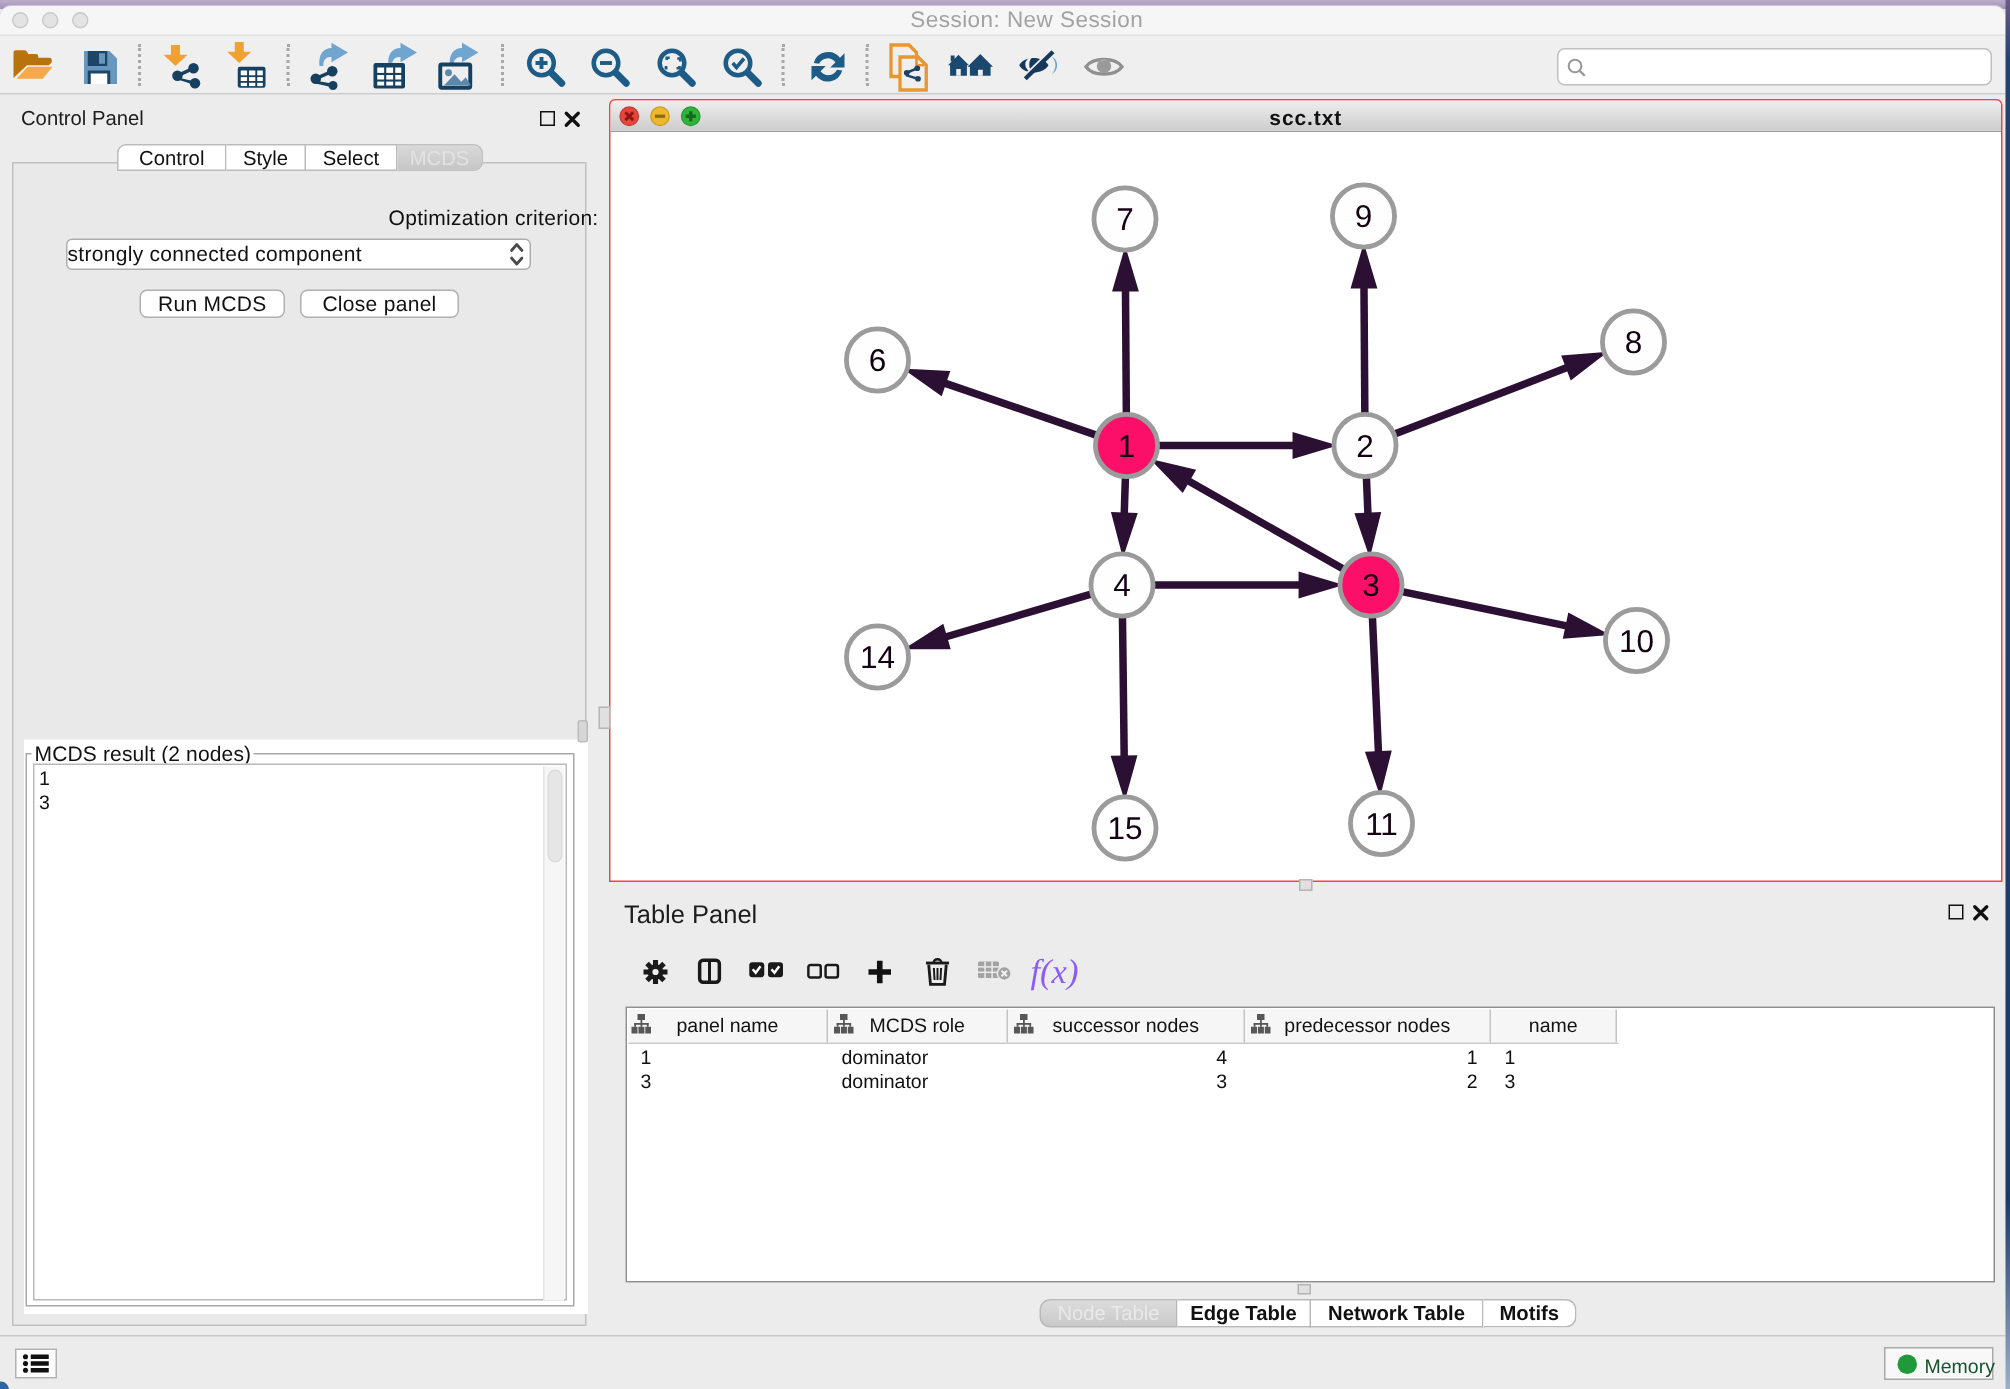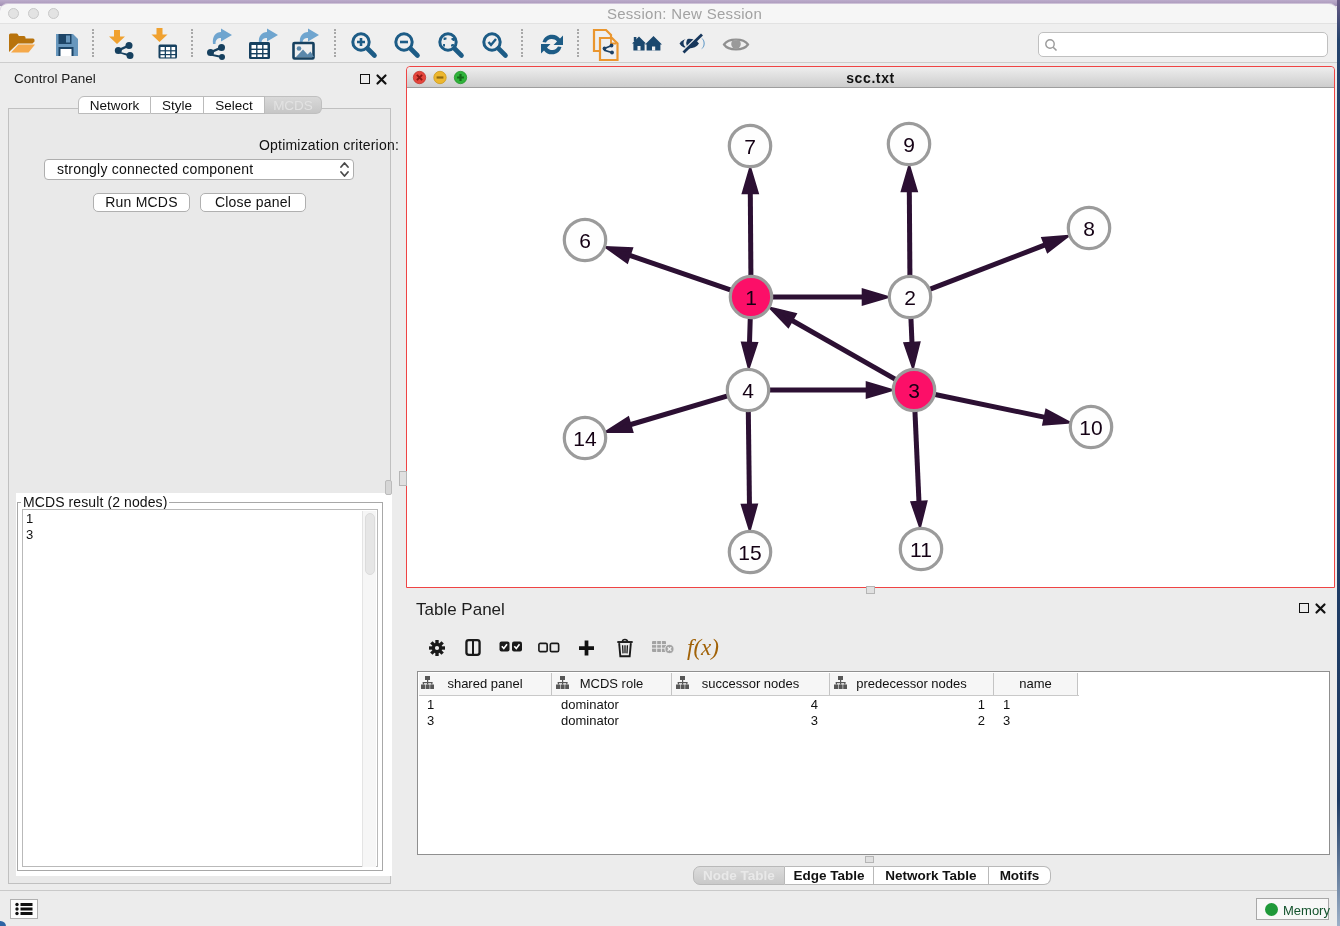--- a/index.html
+++ b/index.html
@@ -14,21 +14,21 @@
 #searchbox{left:1038px;top:32px;width:290px;height:25px;background:#fff;border:1px solid #c0c0c0;border-radius:5px}
 
 #sliver{left:1337px;top:0;width:3px;height:926px;background:linear-gradient(#6b5b86,#24426b 40px,#1d3a63 800px,#9db0c8)}
 
 #cpheader{left:14px;top:71px;font-size:13.5px;color:#1d1d1d}
 .floatbtn{width:10px;height:10px;border:1.5px solid #111}
 #cptabs{left:78px;top:96px;height:18px}
 .cptab{position:absolute;top:0;height:18px;background:#fff;border:1px solid #bbb;color:#111;font-size:13.5px;text-align:center;line-height:17px}
 #cpcontent{left:8px;top:108px;width:383px;height:776px;background:#e9e9e9;border:1px solid #c0c0c0}
 #optlabel{left:0;top:137px;width:399px;text-align:right;font-size:14px;letter-spacing:0.2px;color:#111}
-#combo{left:44px;top:159px;width:310px;height:21px;background:#fff;border:1px solid #aeaeae;border-radius:4px;font-size:14px;letter-spacing:0.2px;line-height:19px;padding-left:12px;color:#111}
+#combo{left:44px;top:159px;width:310px;height:21px;background:#fff;border:1px solid #aeaeae;border-radius:4px;font-size:14px;letter-spacing:0.2px;line-height:19px;color:#111}
 .btn{background:#fff;border:1px solid #b0b0b0;border-radius:5px;font-size:14px;letter-spacing:0.2px;text-align:center;line-height:17px;color:#111}
 #whitepanel{left:16px;top:493px;width:376px;height:383px;background:#fff}
 #fieldset{left:17px;top:502px;width:366px;height:369px;border:1px solid #a8a8a8}
 #legend{left:21px;top:494px;background:#fff;padding:0 2px;font-size:14px;letter-spacing:0.1px;color:#111}
 #resultbox{left:22px;top:509px;width:356px;height:358px;background:#fff;border:1px solid #b9b9b9}
 #resultscroll{right:1px;top:1px;width:14px;height:356px;background:#f6f6f6;border-left:1px solid #e4e4e4;position:absolute}
 #resulttext{position:absolute;left:3px;top:1px;font-size:13px;line-height:16px;color:#111}
 #cpscrollthumb{left:385px;top:480px;width:7px;height:15px;background:#d6d6d6;border:1px solid #bbb;border-radius:2px}
 
 #netwin{left:406px;top:66px;width:929px;height:522px;background:#fff;border:1px solid #ef4444;border-radius:4px 4px 0 0}
@@ -201,21 +201,21 @@
     <line x1="9.2" y1="9.2" x2="12.5" y2="12.5" stroke="#9a9a9a" stroke-width="1.6"></line>
   </svg>
 
 <div class="abs" id="cpheader">Control Panel</div>
 <div class="abs floatbtn" style="left:360px;top:74px"></div>
 <svg class="abs" style="left:376px;top:74px" width="11" height="11" viewBox="0 0 11 11">
     <path d="M1.5 1.5 L9.5 9.5 M9.5 1.5 L1.5 9.5" stroke="#111" stroke-width="2.2" stroke-linecap="round"></path>
   </svg>
 <div class="abs" id="cpcontent"></div>
 <div class="abs" id="cptabs">
-<div class="cptab" style="left:0;width:73px;border-radius:6px 0 0 0">Network</div>
+<div class="cptab" style="left:0;width:73px;border-radius:6px 0 0 0">Control</div>
 <div class="cptab" style="left:73px;width:53px;border-left:none">Style</div>
 <div class="cptab" style="left:126px;width:61px;border-left:none">Select</div>
 <div class="cptab" style="left:187px;width:57px;border-left:none;background:linear-gradient(#d9d9d9,#c6c6c6);color:#e2e2e2;border-radius:0 6px 6px 0;border-color:#c0c0c0">MCDS</div>
 </div>
 <div class="abs" id="optlabel">Optimization criterion:</div>
 <div class="abs" id="combo">strongly connected component</div>
 <svg class="abs" style="left:338px;top:161px" width="13" height="17" viewBox="0 0 13 17">
     <g stroke="#4a4a4a" stroke-width="1.8" fill="none" stroke-linecap="round" stroke-linejoin="round">
       <path d="M3 6 L6.5 2 L10 6"></path>
       <path d="M3 11 L6.5 15 L10 11"></path>
@@ -356,21 +356,21 @@
 <rect x="0" y="0" width="14" height="11" rx="1" fill="#a3a3a3"></rect>
 <g stroke="#ececec" stroke-width="1">
       <line x1="0" y1="3.6" x2="14" y2="3.6"></line>
       <line x1="0" y1="7.2" x2="14" y2="7.2"></line>
       <line x1="4.7" y1="0" x2="4.7" y2="11"></line>
       <line x1="9.4" y1="0" x2="9.4" y2="11"></line>
     </g>
 <circle cx="17.5" cy="8" r="4.6" fill="#a3a3a3" stroke="#ececec" stroke-width="1"></circle>
 <path d="M15.7 6.2 l3.6 3.6 M19.3 6.2 l-3.6 3.6" stroke="#f2f2f2" stroke-width="1.3"></path>
 </svg>
-<div class="abs" style="left:687px;top:635px;font-family:'Liberation Serif',serif;font-style:italic;font-size:23px;color:#a16207">f(x)</div>
+<div class="abs" style="left:687px;top:635px;font-family:'Liberation Serif',serif;font-style:italic;font-size:23px;color:#8b5cf6">f(x)</div>
 <svg class="abs treeicon" style="left:421px;top:676px" width="13" height="13" viewBox="0 0 13 13">
     <g fill="#575757">
       <rect x="4" y="0" width="5" height="4"></rect>
       <rect x="6" y="4" width="1.2" height="2"></rect>
       <rect x="1.8" y="6" width="9.6" height="1.2"></rect>
       <rect x="1.8" y="6" width="1.2" height="2.5"></rect>
       <rect x="6" y="6" width="1.2" height="2.5"></rect>
       <rect x="10.2" y="6" width="1.2" height="2.5"></rect>
       <rect x="0" y="8.5" width="4" height="4.5"></rect>
       <rect x="4.6" y="8.5" width="4" height="4.5"></rect>
@@ -410,39 +410,39 @@
       <rect x="1.8" y="6" width="9.6" height="1.2"></rect>
       <rect x="1.8" y="6" width="1.2" height="2.5"></rect>
       <rect x="6" y="6" width="1.2" height="2.5"></rect>
       <rect x="10.2" y="6" width="1.2" height="2.5"></rect>
       <rect x="0" y="8.5" width="4" height="4.5"></rect>
       <rect x="4.6" y="8.5" width="4" height="4.5"></rect>
       <rect x="9.2" y="8.5" width="3.8" height="4.5"></rect>
     </g>
   </svg>
 <div class="abs" id="tablebox">
-  <div class="th" style="left:1px;width:133px">shared panel</div>
+  <div class="th" style="left:1px;width:133px">panel name</div>
   <div class="th" style="left:134px;width:120px">MCDS role</div>
   <div class="th" style="left:254px;width:158px">successor nodes</div>
   <div class="th" style="left:412px;width:164px">predecessor nodes</div>
   <div class="th" style="left:576px;width:84px">name</div>
   <div id="thbottom"></div>
   <div class="td" style="left:9px;top:25px">1</div>
   <div class="td" style="left:143px;top:25px">dominator</div>
   <div class="td" style="left:254px;top:25px;width:146px;text-align:right">4</div>
   <div class="td" style="left:412px;top:25px;width:155px;text-align:right">1</div>
   <div class="td" style="left:585px;top:25px">1</div>
   <div class="td" style="left:9px;top:41px">3</div>
   <div class="td" style="left:143px;top:41px">dominator</div>
   <div class="td" style="left:254px;top:41px;width:146px;text-align:right">3</div>
   <div class="td" style="left:412px;top:41px;width:155px;text-align:right">2</div>
   <div class="td" style="left:585px;top:41px">3</div>
 </div>
 <div class="abs" id="btabs">
-  <div class="btab" style="left:0;width:92px;border-radius:7px 0 0 7px;background:linear-gradient(#dcdcdc,#c9c9c9);color:#e9e9e9;font-weight:bold">Node Table</div>
+  <div class="btab" style="left:0;width:92px;border-radius:7px 0 0 7px;background:linear-gradient(#dcdcdc,#c9c9c9);color:#e9e9e9;font-weight:normal">Node Table</div>
   <div class="btab" style="left:92px;width:89px;border-left:none">Edge Table</div>
   <div class="btab" style="left:181px;width:115px;border-left:none">Network Table</div>
   <div class="btab" style="left:296px;width:62px;border-left:none;border-radius:0 7px 7px 0">Motifs</div>
 </div>
 <div class="abs" id="statusbar"></div>
 <div class="abs" id="listbtn"></div>
 <svg class="abs" style="left:15px;top:902px" width="18" height="14" viewBox="0 0 18 14">
     <g fill="#111">
       <circle cx="2" cy="2.5" r="1.7"></circle>
       <circle cx="2" cy="7" r="1.7"></circle>

